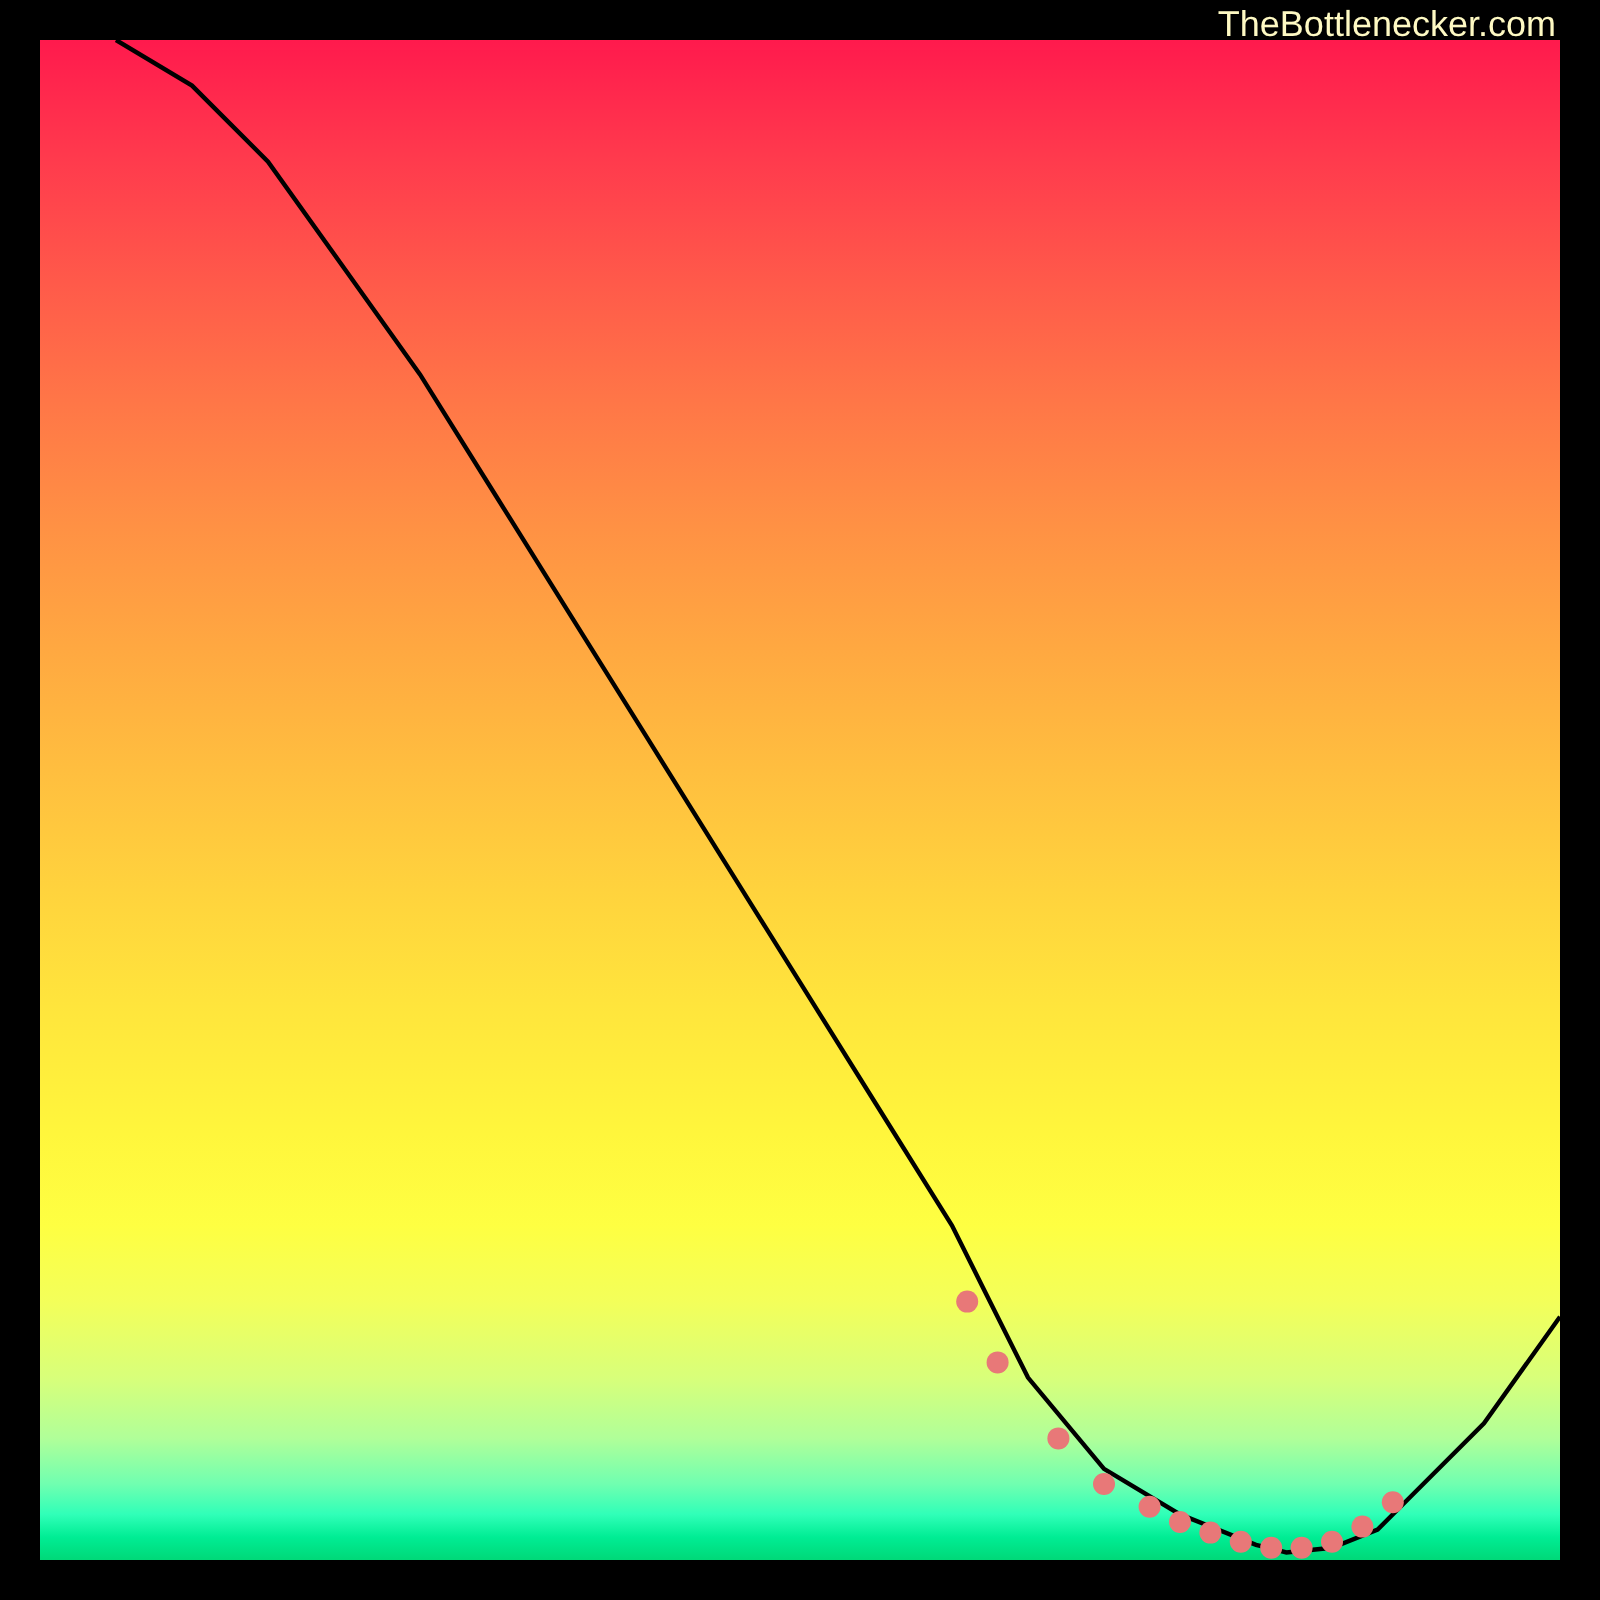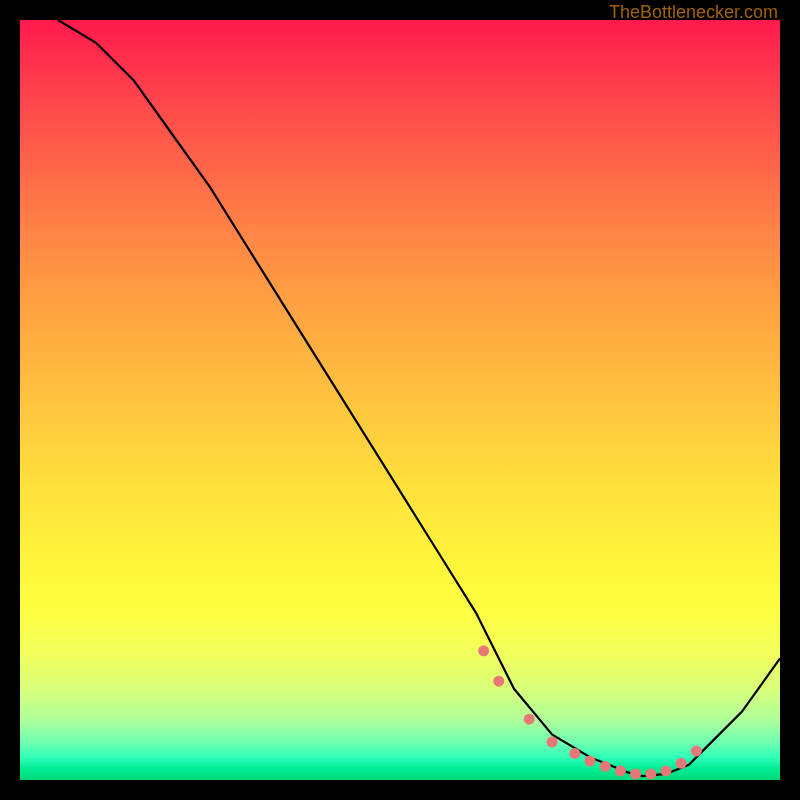--- a/index.html
+++ b/index.html
@@ -41,21 +41,21 @@
         #70ffb0 95%,
         #30ffb8 97%,
         #00ed94 98.5%,
         #00d878 100%
       );
     }
     .watermark {
       position: absolute;
       top: 2px;
       right: 22px;
-      color: #a16207;
+      color: #fef9c3;
       font-size: 18px;
       font-weight: normal;
       z-index: 10;
     }
     svg.curve {
       position: absolute;
       top: 0;
       left: 0;
       width: 100%;
       height: 100%;

